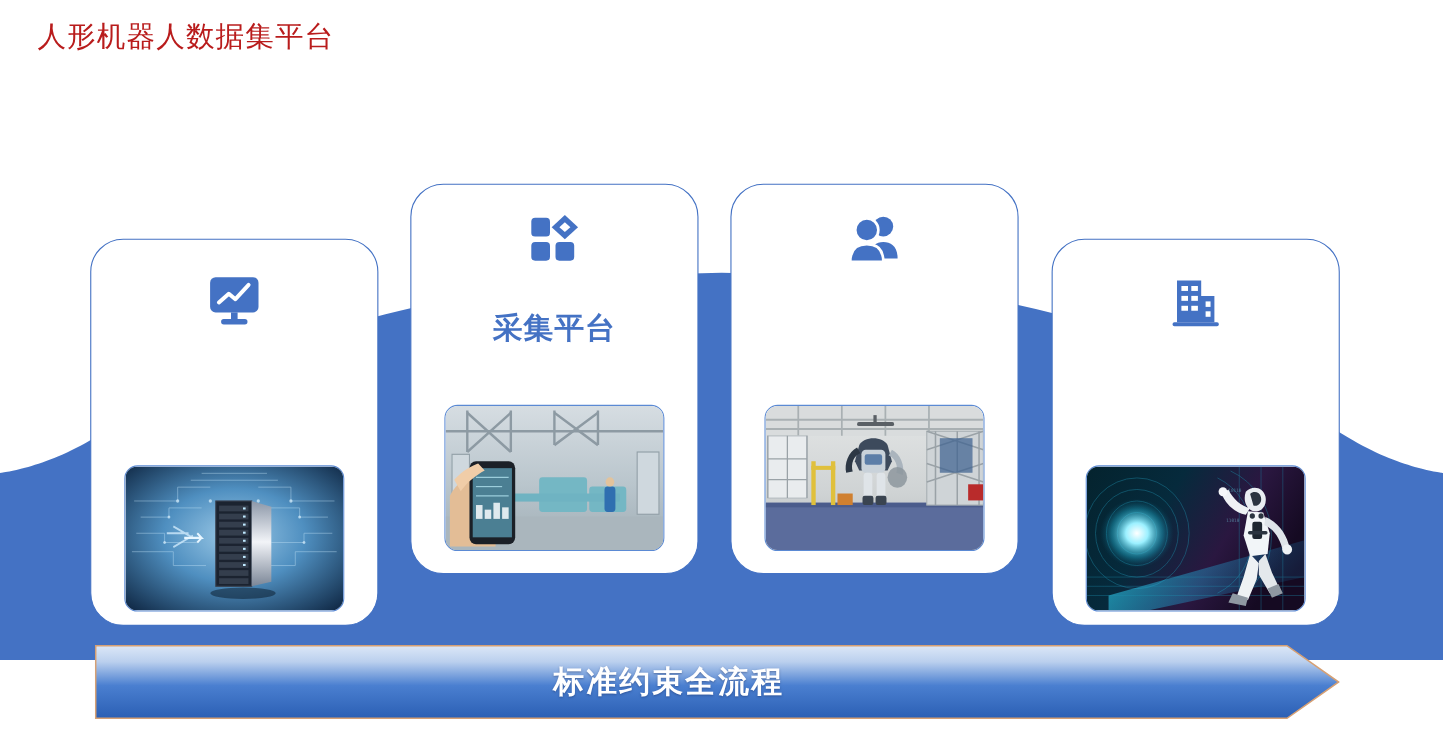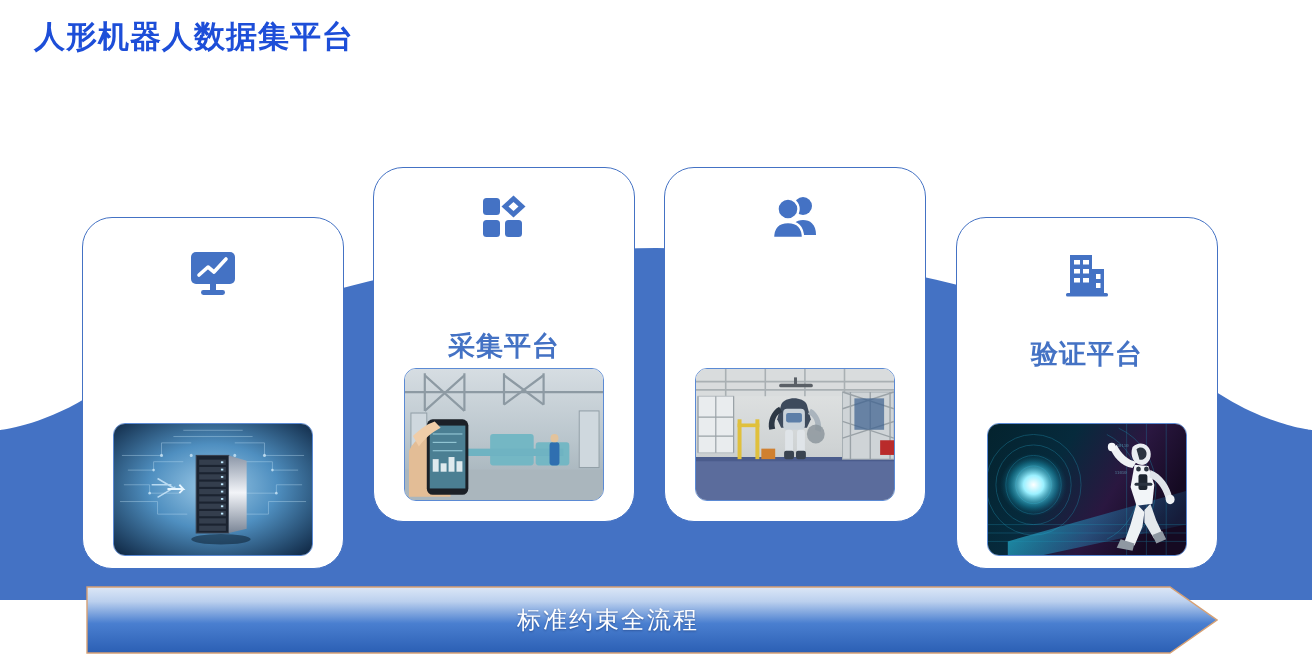--- a/index.html
+++ b/index.html
@@ -17,23 +17,23 @@
     height: 667px;
     overflow: hidden;
     background: #ffffff;
   }
 
   
   #page-title {
     position: absolute;
     left: 34px;
     top: 16px;
-    font-size: 31px;
-    font-weight: bold;
-    color: #1d4ed8;
+    font-size: 26px;
+    font-weight: normal;
+    color: #b91c1c;
     letter-spacing: 1px;
     white-space: nowrap;
   }
 
   
   #arch-backdrop {
     position: absolute;
     left: 0;
     top: 230px;
     width: 1312px;
@@ -80,21 +80,21 @@
   
   .card.low  { top: 217px; height: 352px; }
   
   .card.high { top: 167px; height: 355px; }
 
   .card.low  .card-icon  { top: 28px; height: 56px; }
   .card.low  .card-title { top: 118px; }
   .card.low  .card-photo { left: 30px; right: 30px; top: 205px; height: 133px; }
 
   .card.high .card-icon  { top: 22px; height: 56px; }
-  .card.high .card-title { top: 112px; margin-top: 48px; }
+  .card.high .card-title { top: 112px; }
   .card.high .card-photo { left: 30px; right: 30px; top: 200px; height: 133px; }
 
   #card-1 { left: 82px;  width: 262px; }
   #card-2 { left: 373px; width: 262px; }
   #card-3 { left: 664px; width: 262px; }
   #card-4 { left: 956px; width: 262px; }
 
   
   #process-banner {
     position: absolute;
@@ -108,22 +108,22 @@
   #process-banner-label {
     position: absolute;
     left: 0;
     top: 0;
     width: 1044px;
     height: 68px;
     display: flex;
     align-items: center;
     justify-content: center;
     color: #ffffff;
-    font-size: 24px;
-    font-weight: normal;
+    font-size: 28px;
+    font-weight: bold;
     letter-spacing: 2px;
     text-shadow: 0 1px 2px rgba(20,40,90,.45);
     pointer-events: none;
   }
 </style>
 </head>
 <body>
 
 <div id="stage">
 
@@ -365,21 +365,20 @@
             <rect x="21" y="11" width="6" height="4.5"></rect>
           <rect x="12" y="20" width="6" height="4.5"></rect>
             <rect x="21" y="20" width="6" height="4.5"></rect>
           <rect x="12" y="29" width="6" height="4.5"></rect>
             <rect x="21" y="29" width="6" height="4.5"></rect>
           <rect x="34" y="25" width="4.5" height="5"></rect>
             <rect x="34" y="34" width="4.5" height="5"></rect>
         </g>
       </svg>
     </div>
-    <div class="card-title">验证平台</div>
     <div class="card-photo">
       <svg viewBox="0 0 200 125" preserveAspectRatio="none" xmlns="http://www.w3.org/2000/svg">
         <defs>
           <linearGradient id="robBg" x1="0" y1="0" x2="1" y2="0.4">
             <stop offset="0%" stop-color="#04232e"></stop>
             <stop offset="40%" stop-color="#062a3c"></stop>
             <stop offset="72%" stop-color="#2a1740"></stop>
             <stop offset="100%" stop-color="#150a22"></stop>
           </linearGradient>
           <radialGradient id="glow" cx="50%" cy="50%" r="50%">

